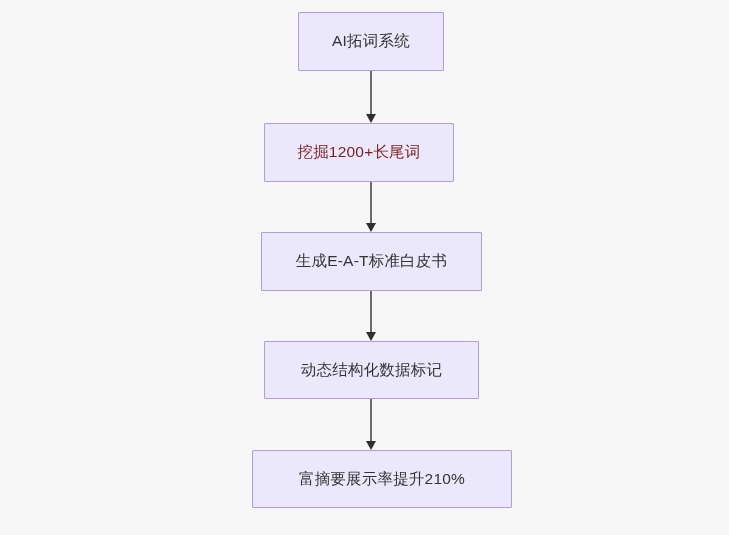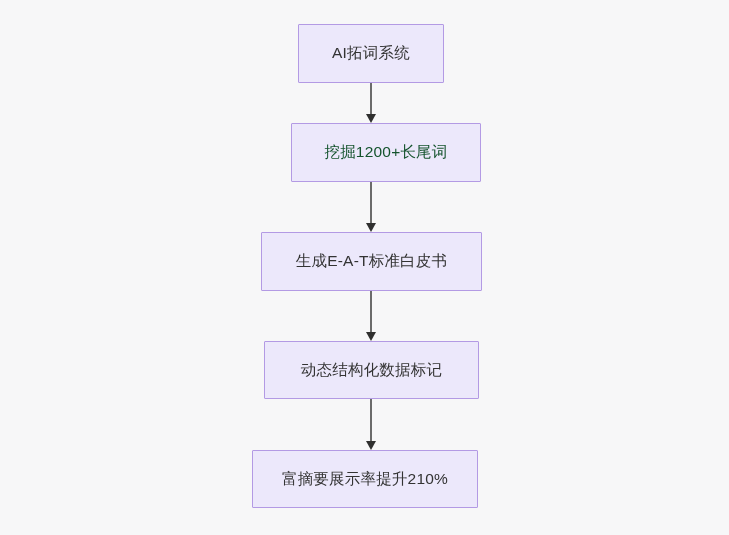--- a/index.html
+++ b/index.html
@@ -76,33 +76,33 @@
   <div class="connector" style="left: 371px; top: 291px; height: 50px;">
     <div class="line" style="height: 43px; background: rgb(107, 107, 107);"></div>
     <div class="arrow" style="border-top-color: rgb(47, 47, 47);"></div>
   </div>
 
   <div class="connector" style="left: 371px; top: 399px; height: 51px;">
     <div class="line" style="height: 44px; background: rgb(107, 107, 107);"></div>
     <div class="arrow" style="border-top-color: rgb(47, 47, 47);"></div>
   </div>
 
-  <div class="node" style="left: 298px; top: 12px; width: 146px; height: 59px; background: rgb(236, 232, 251); border-color: rgb(179, 154, 228); color: rgb(51, 51, 51); margin-top: 12px;">
+  <div class="node" style="left: 298px; top: 12px; width: 146px; height: 59px; background: rgb(236, 232, 251); border-color: rgb(179, 154, 228); color: rgb(51, 51, 51);">
     <span>AI拓词系统</span>
   </div>
 
-  <div class="node" style="left: 291px; top: 123px; width: 190px; height: 59px; background: rgb(236, 232, 251); border-color: rgb(179, 154, 228); color: #14532d;">
+  <div class="node" style="left: 264px; top: 123px; width: 190px; height: 59px; background: rgb(236, 232, 251); border-color: rgb(179, 154, 228); color: #7f1d1d;">
     <span>挖掘1200+长尾词</span>
   </div>
 
   <div class="node" style="left: 264px; top: 341px; width: 215px; height: 58px; background: rgb(236, 232, 251); border-color: rgb(179, 154, 228); color: rgb(51, 51, 51);">
     <span>动态结构化数据标记</span>
   </div>
 
   <div class="node" style="left: 261px; top: 232px; width: 221px; height: 59px; background: rgb(236, 232, 251); border-color: rgb(179, 154, 228); color: rgb(51, 51, 51);">
     <span>生成E-A-T标准白皮书</span>
   </div>
 
-  <div class="node" style="left: 252px; top: 450px; width: 226px; height: 58px; background: rgb(236, 232, 251); border-color: rgb(179, 154, 228); color: rgb(51, 51, 51);">
+  <div class="node" style="left: 252px; top: 450px; width: 260px; height: 58px; background: rgb(236, 232, 251); border-color: rgb(179, 154, 228); color: rgb(51, 51, 51);">
     <span>富摘要展示率提升210%</span>
   </div>
 
 </div>
 
 </body></html>

